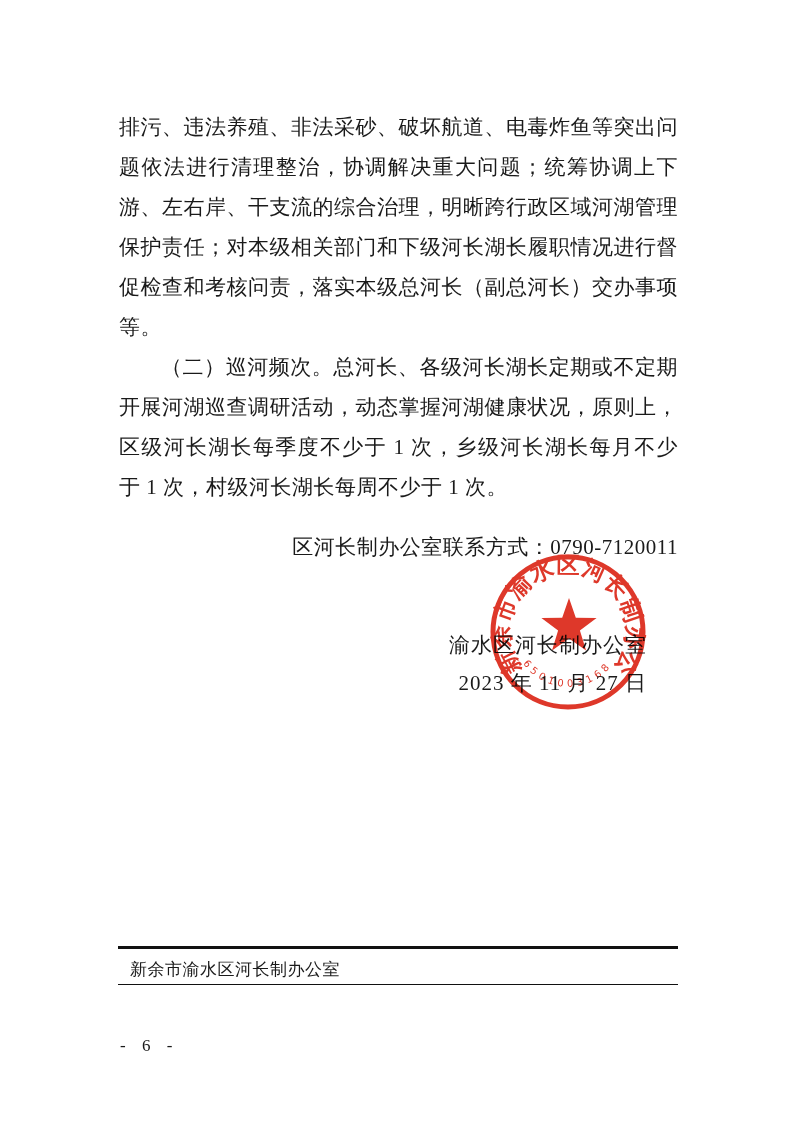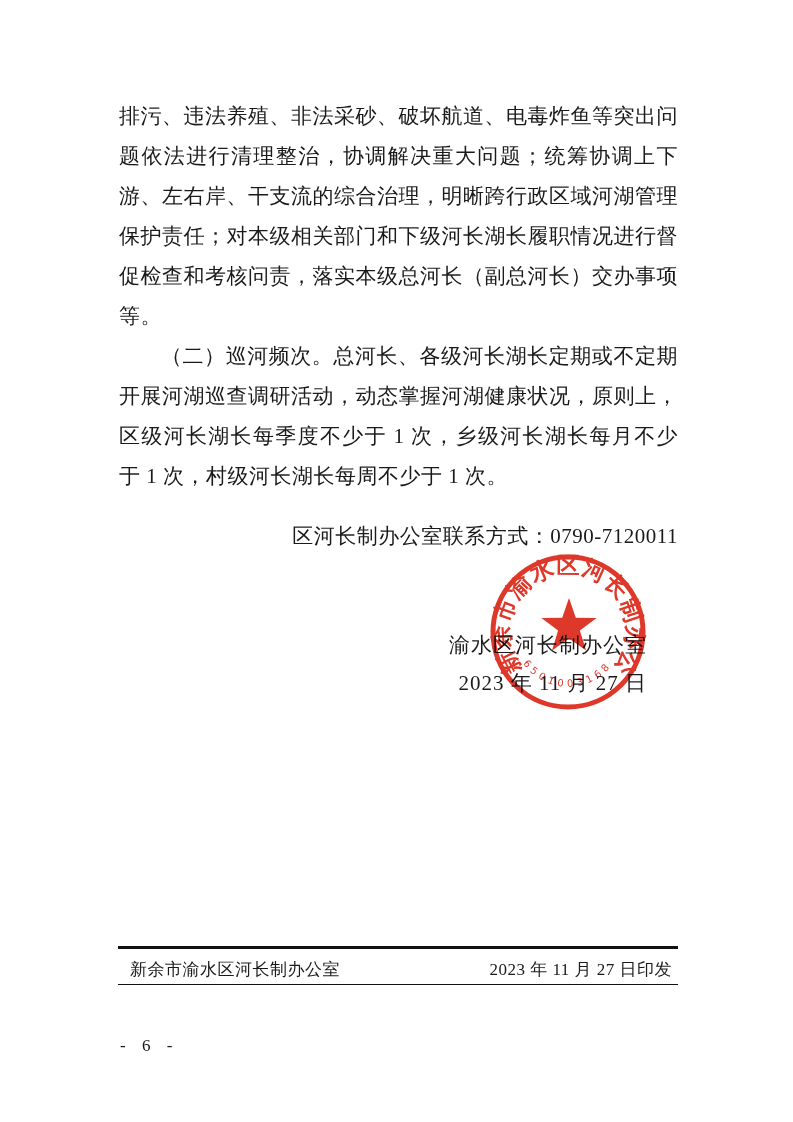--- a/index.html
+++ b/index.html
@@ -13,21 +13,21 @@
     height: 1122px;
     background: #ffffff;
     overflow: hidden;
     font-family: "Liberation Serif", "DejaVu Serif", serif;
     color: #1a1a1a;
   }
   
   .body-text {
     position: absolute;
     left: 119px;
-    top: 96px;
+    top: 107px;
     width: 559px;
     font-size: 21px;
     line-height: 40px;
     letter-spacing: 0.5px;
     text-align: justify;
   }
   .body-text p {
     margin: 0;
   }
   .body-text p.indent {
@@ -122,19 +122,18 @@
       <textPath href="#sealArcTop">新余市渝水区河长制办公室</textPath>
     </text>
     <text class="code-text" fill="#dc2b1c">
       <textPath href="#sealArcBottom">6501003168</textPath>
     </text>
   </svg>
 
   <div class="footer">
     <div class="footer-row">
       <span>新余市渝水区河长制办公室</span>
-      <span>2023 年 11 月 27 日印发</span>
     </div>
   </div>
 
   <div class="page-number">- 6 -</div>
 
 </div>
 
 </body></html>

